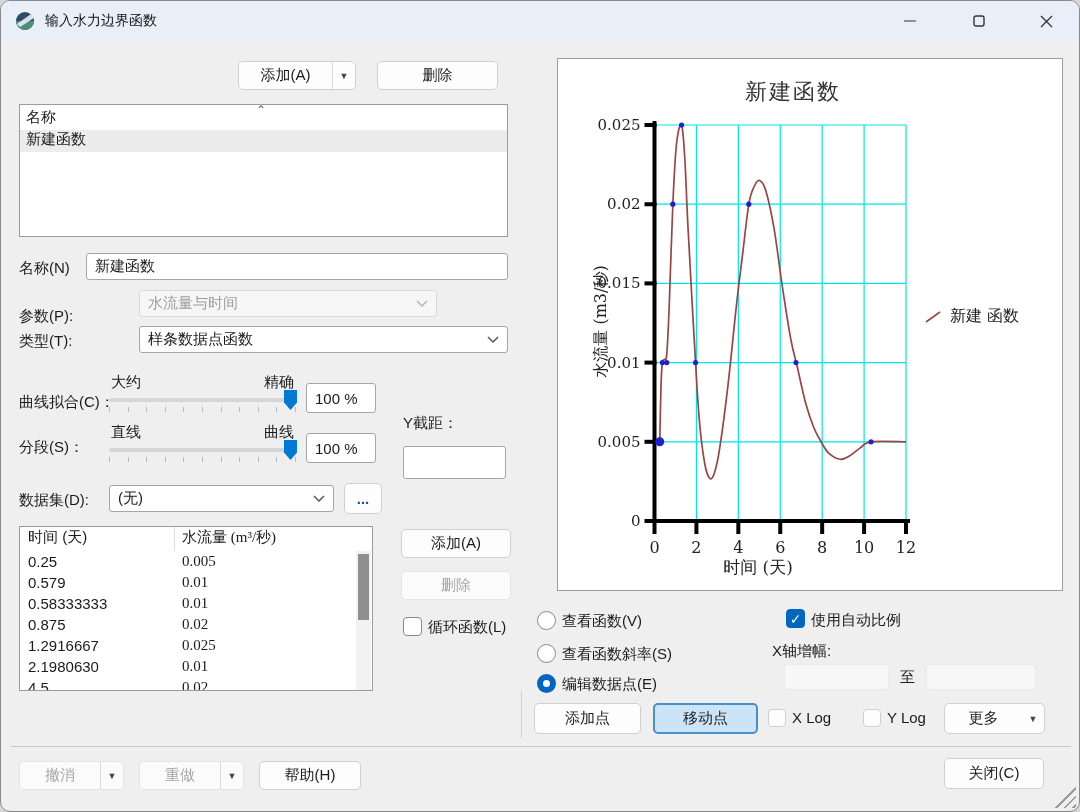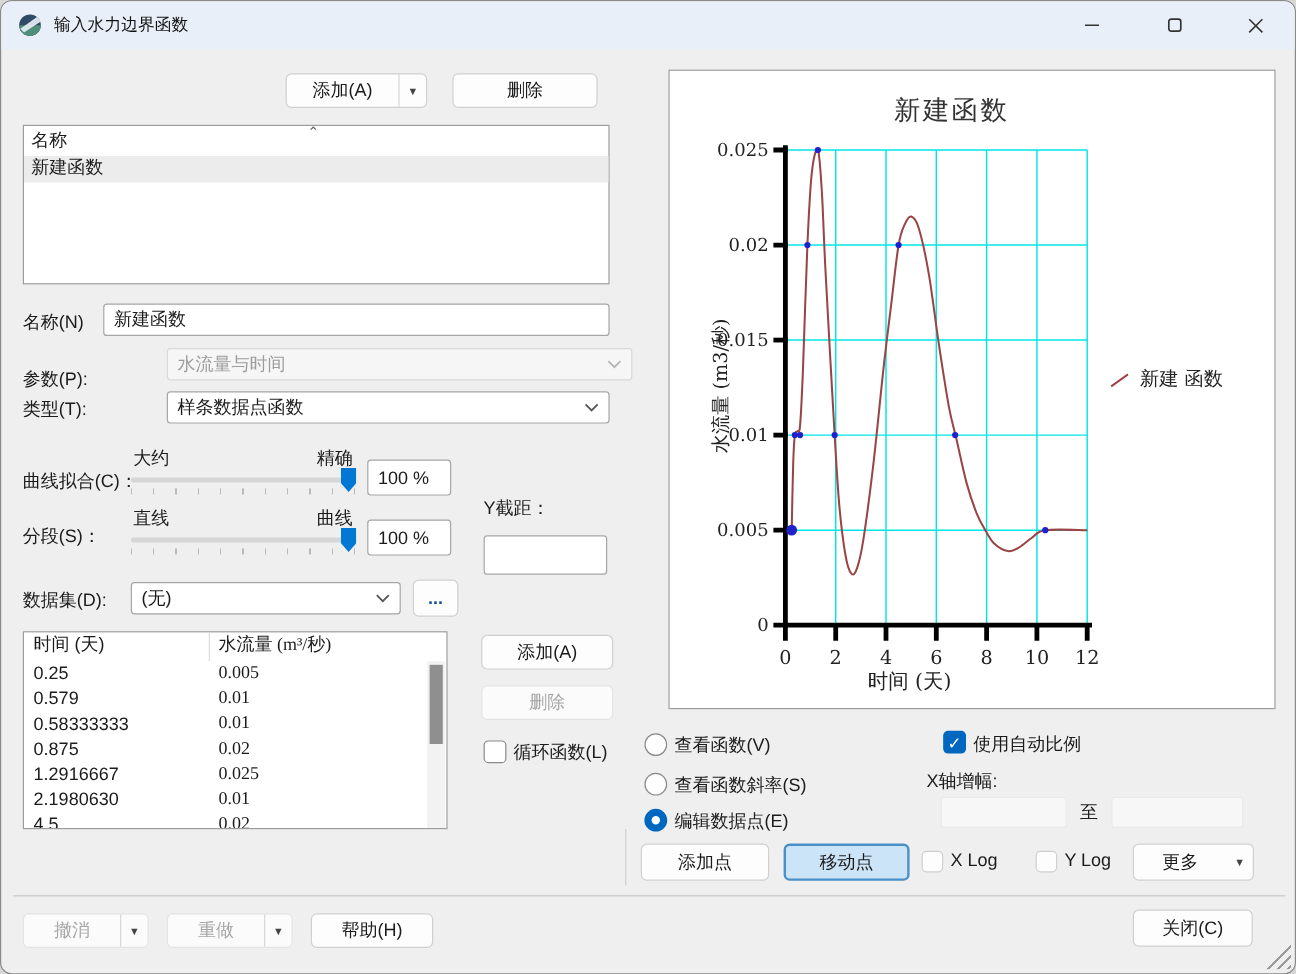--- a/index.html
+++ b/index.html
@@ -98,21 +98,21 @@
       <span style="margin-left:6px">新建函数</span>
     </div>
   </div>
 
   <div class="label" style="left:18px;top:258px">名称(N)</div>
   <div class="input" style="left:85px;top:252px;width:422px;height:27px">
     <span>新建函数</span>
   </div>
 
   <div class="label" style="left:18px;top:306px">参数(P):</div>
-  <div class="combo disabled" style="left:138px;top:289px;width:388px;height:27px">
+  <div class="combo disabled" style="left:138px;top:289px;width:298px;height:27px">
     <span>水流量与时间</span>
     <svg width="12" height="8">
         <path d="M1 1 L6 6 L11 1" stroke="#b5b5b5" fill="none" stroke-width="1.5"></path>
       </svg>
   </div>
 
   <div class="label" style="left:18px;top:331px">类型(T):</div>
   <div class="combo" style="left:138px;top:325px;width:369px;height:27px">
     <span>样条数据点函数</span>
     <svg width="12" height="8">

